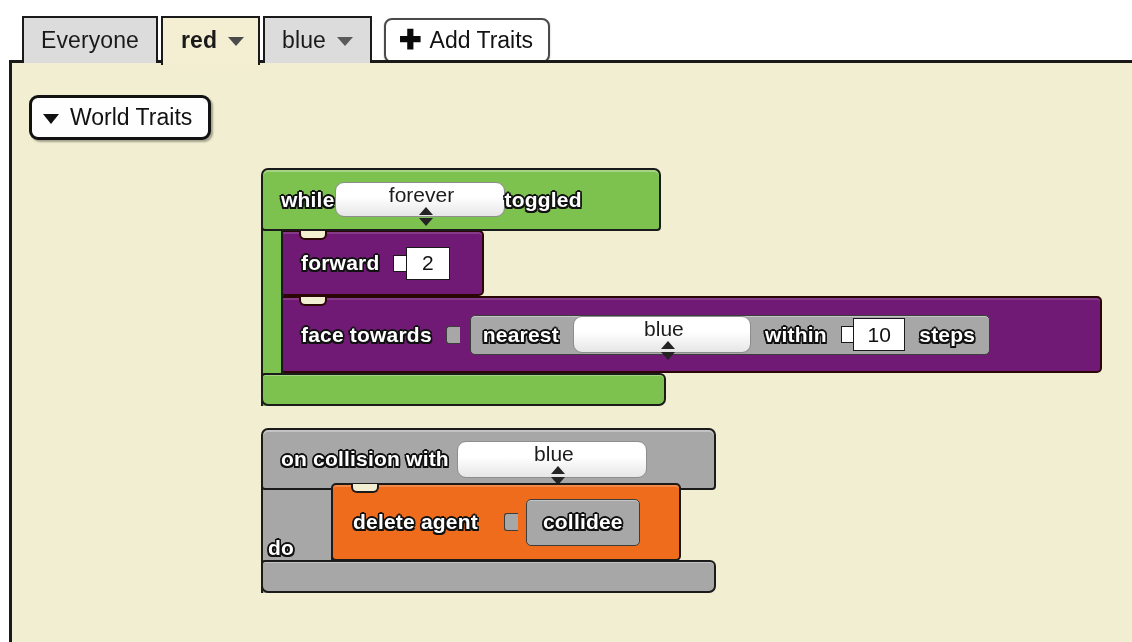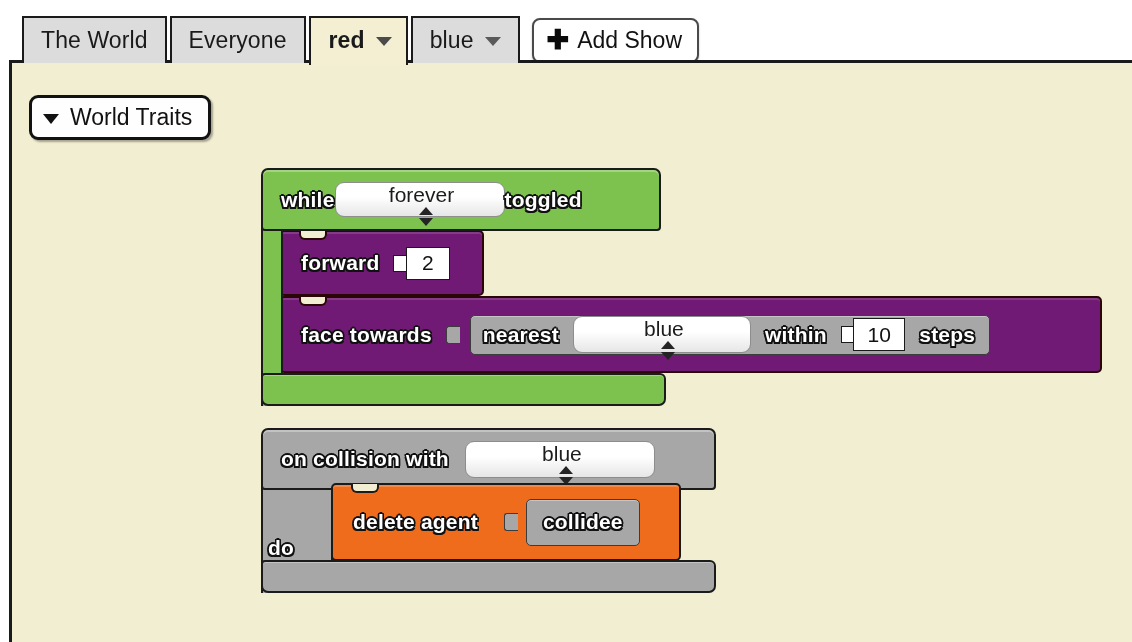--- a/index.html
+++ b/index.html
@@ -337,21 +337,21 @@
     left: 0; top: 0;
     width: 455px;
     height: 62px;
     box-sizing: border-box;
     background: #a7a7a7;
     border: 2.5px solid #1b1b1b;
     border-radius: 7px 7px 4px 4px;
     display: flex;
     align-items: center;
     padding-left: 18px;
-    gap: 16px;
+    gap: 8px;
     box-shadow: inset 0 2px 0 rgba(255,255,255,0.32);
     z-index: 2;
   }
   #collision-blue-dropdown { width: 190px; height: 37px; }
   #collision-left-arm {
     position: absolute;
     left: 0; top: 55px;
     width: 72px;
     height: 110px;
     background: #a7a7a7;
@@ -403,41 +403,38 @@
     align-items: center;
     padding: 0 16px;
     margin-left: -2px;
   }
 </style>
 </head>
 <body>
 
 <div id="tab-bar">
 
-  <div class="tab">
-    <span>The World</span>
-  </div>
 
   <div class="tab">
     <span>Everyone</span>
   </div>
 
   <div class="tab active">
     <span>red</span>
     <span class="caret"></span>
   </div>
 
   <div class="tab">
     <span>blue</span>
     <span class="caret"></span>
   </div>
 
   <div id="add-breed-button">
     <span class="plus">✚</span>
-    <span>Add Show</span>
+    <span>Add Traits</span>
   </div>
 
 </div>
 
 <div id="workspace">
 
   <div id="show-traits-button">
     <span class="caret-down"></span>
     <span>World Traits</span>
   </div>

